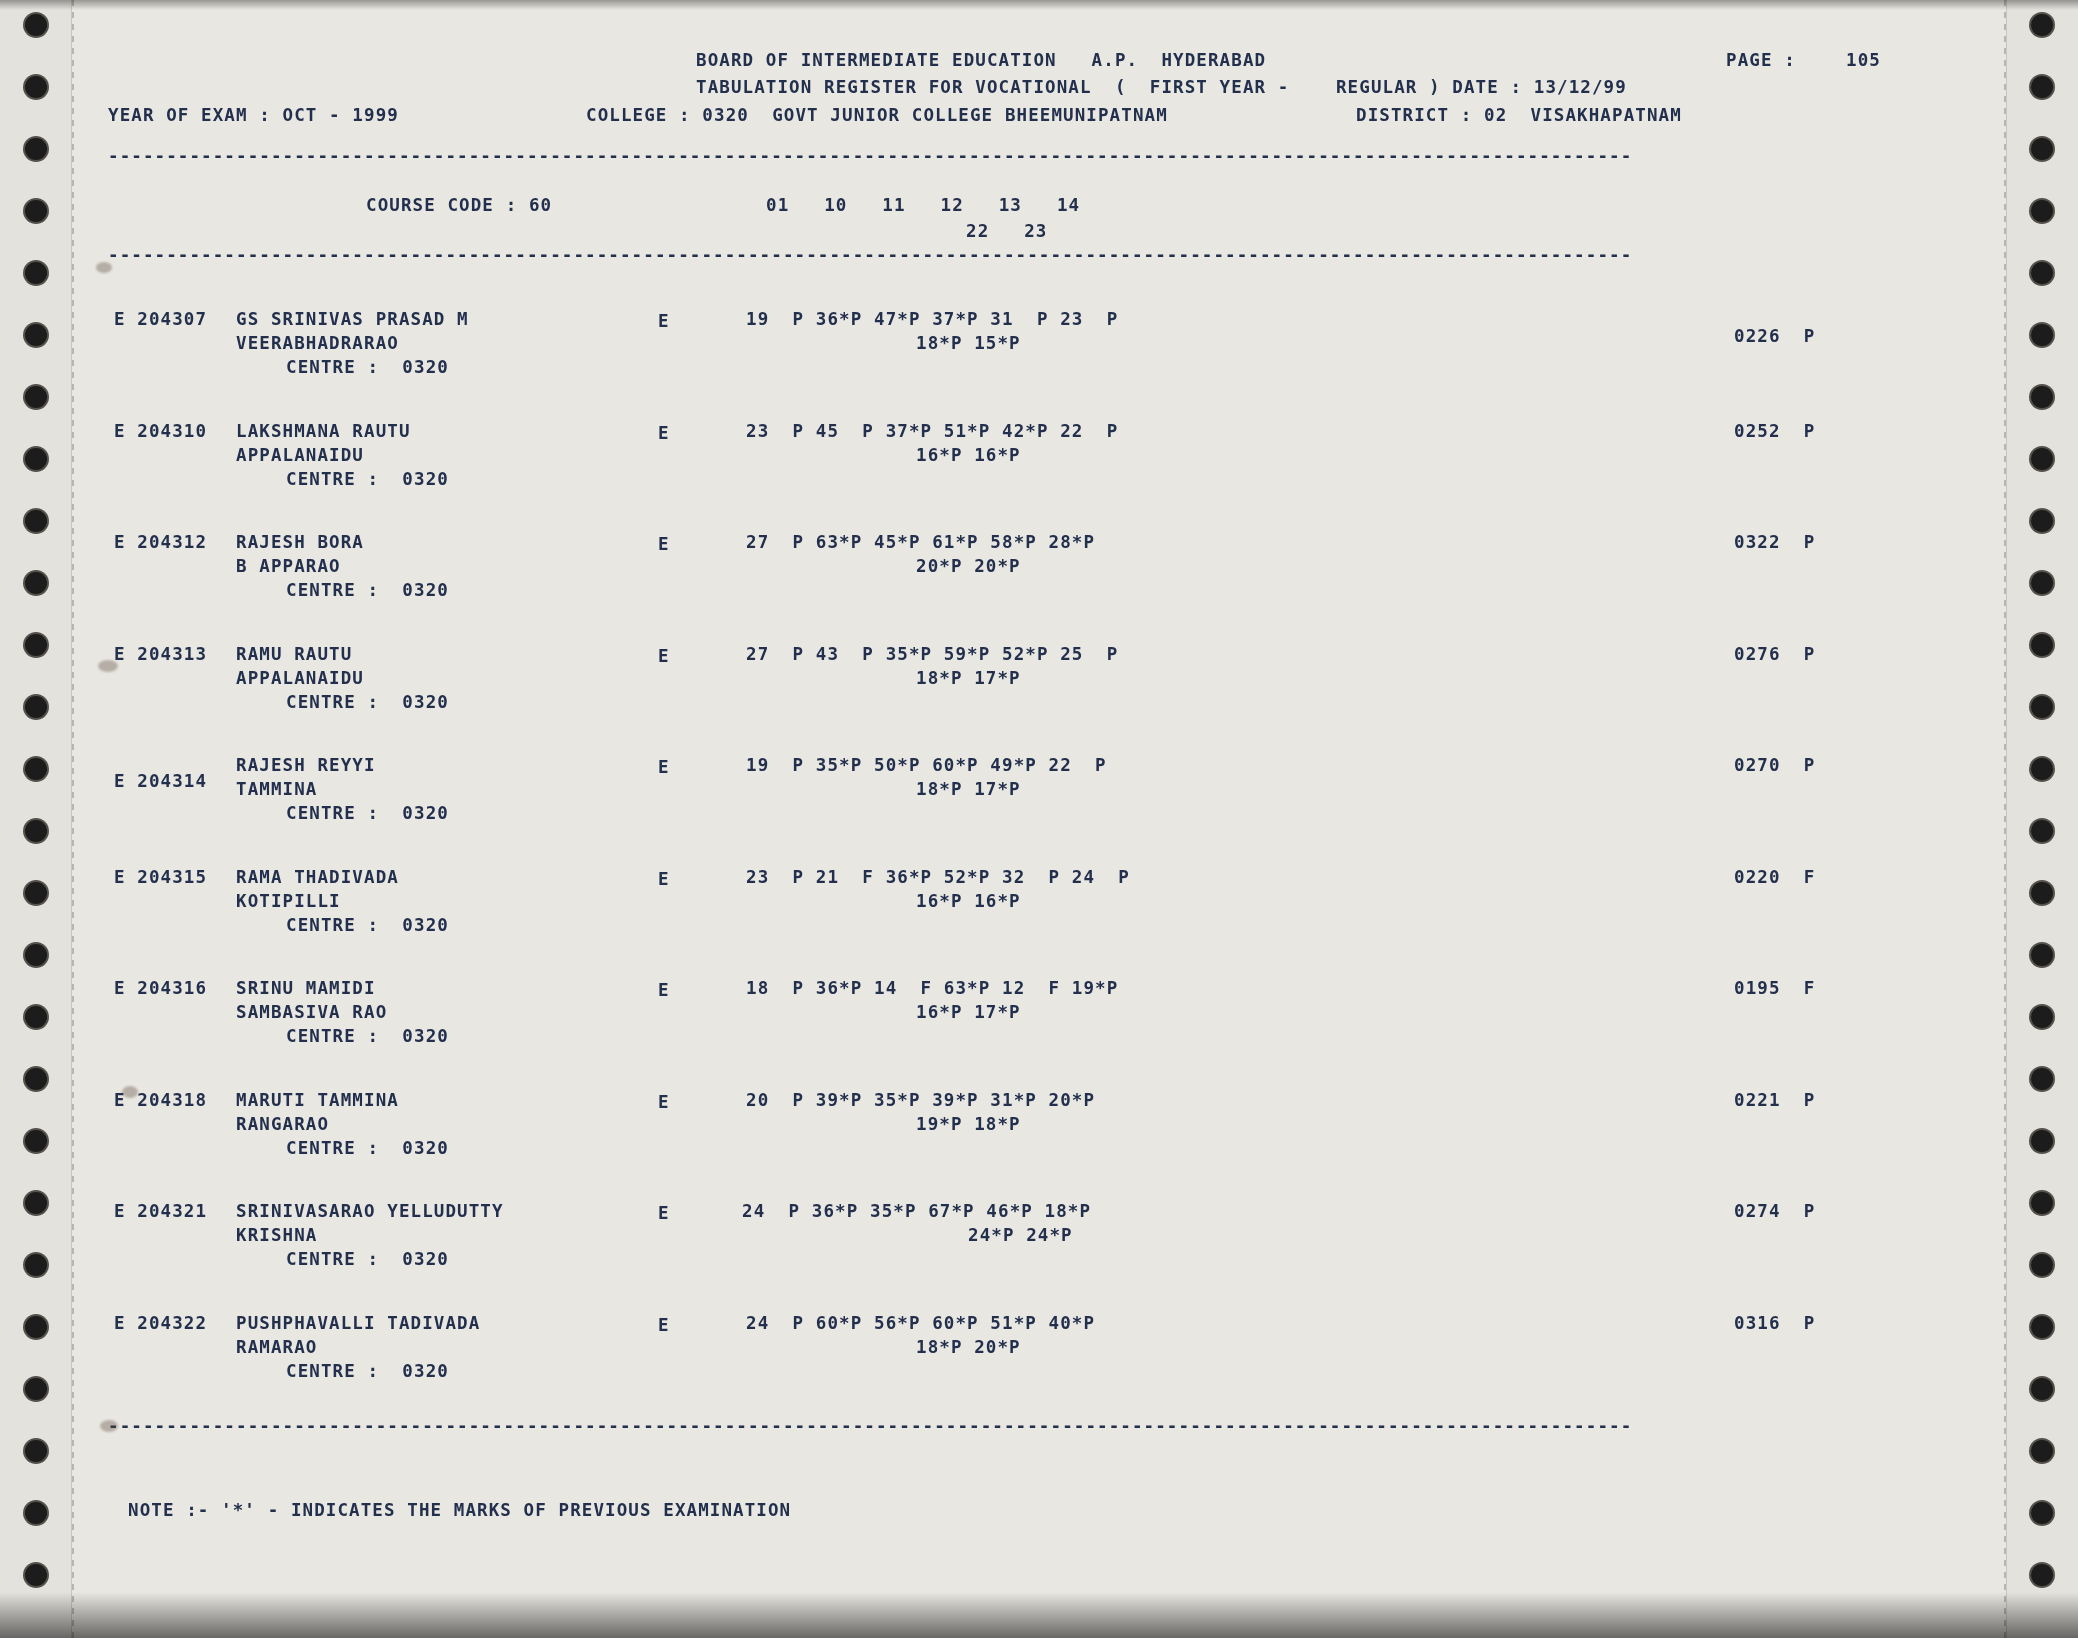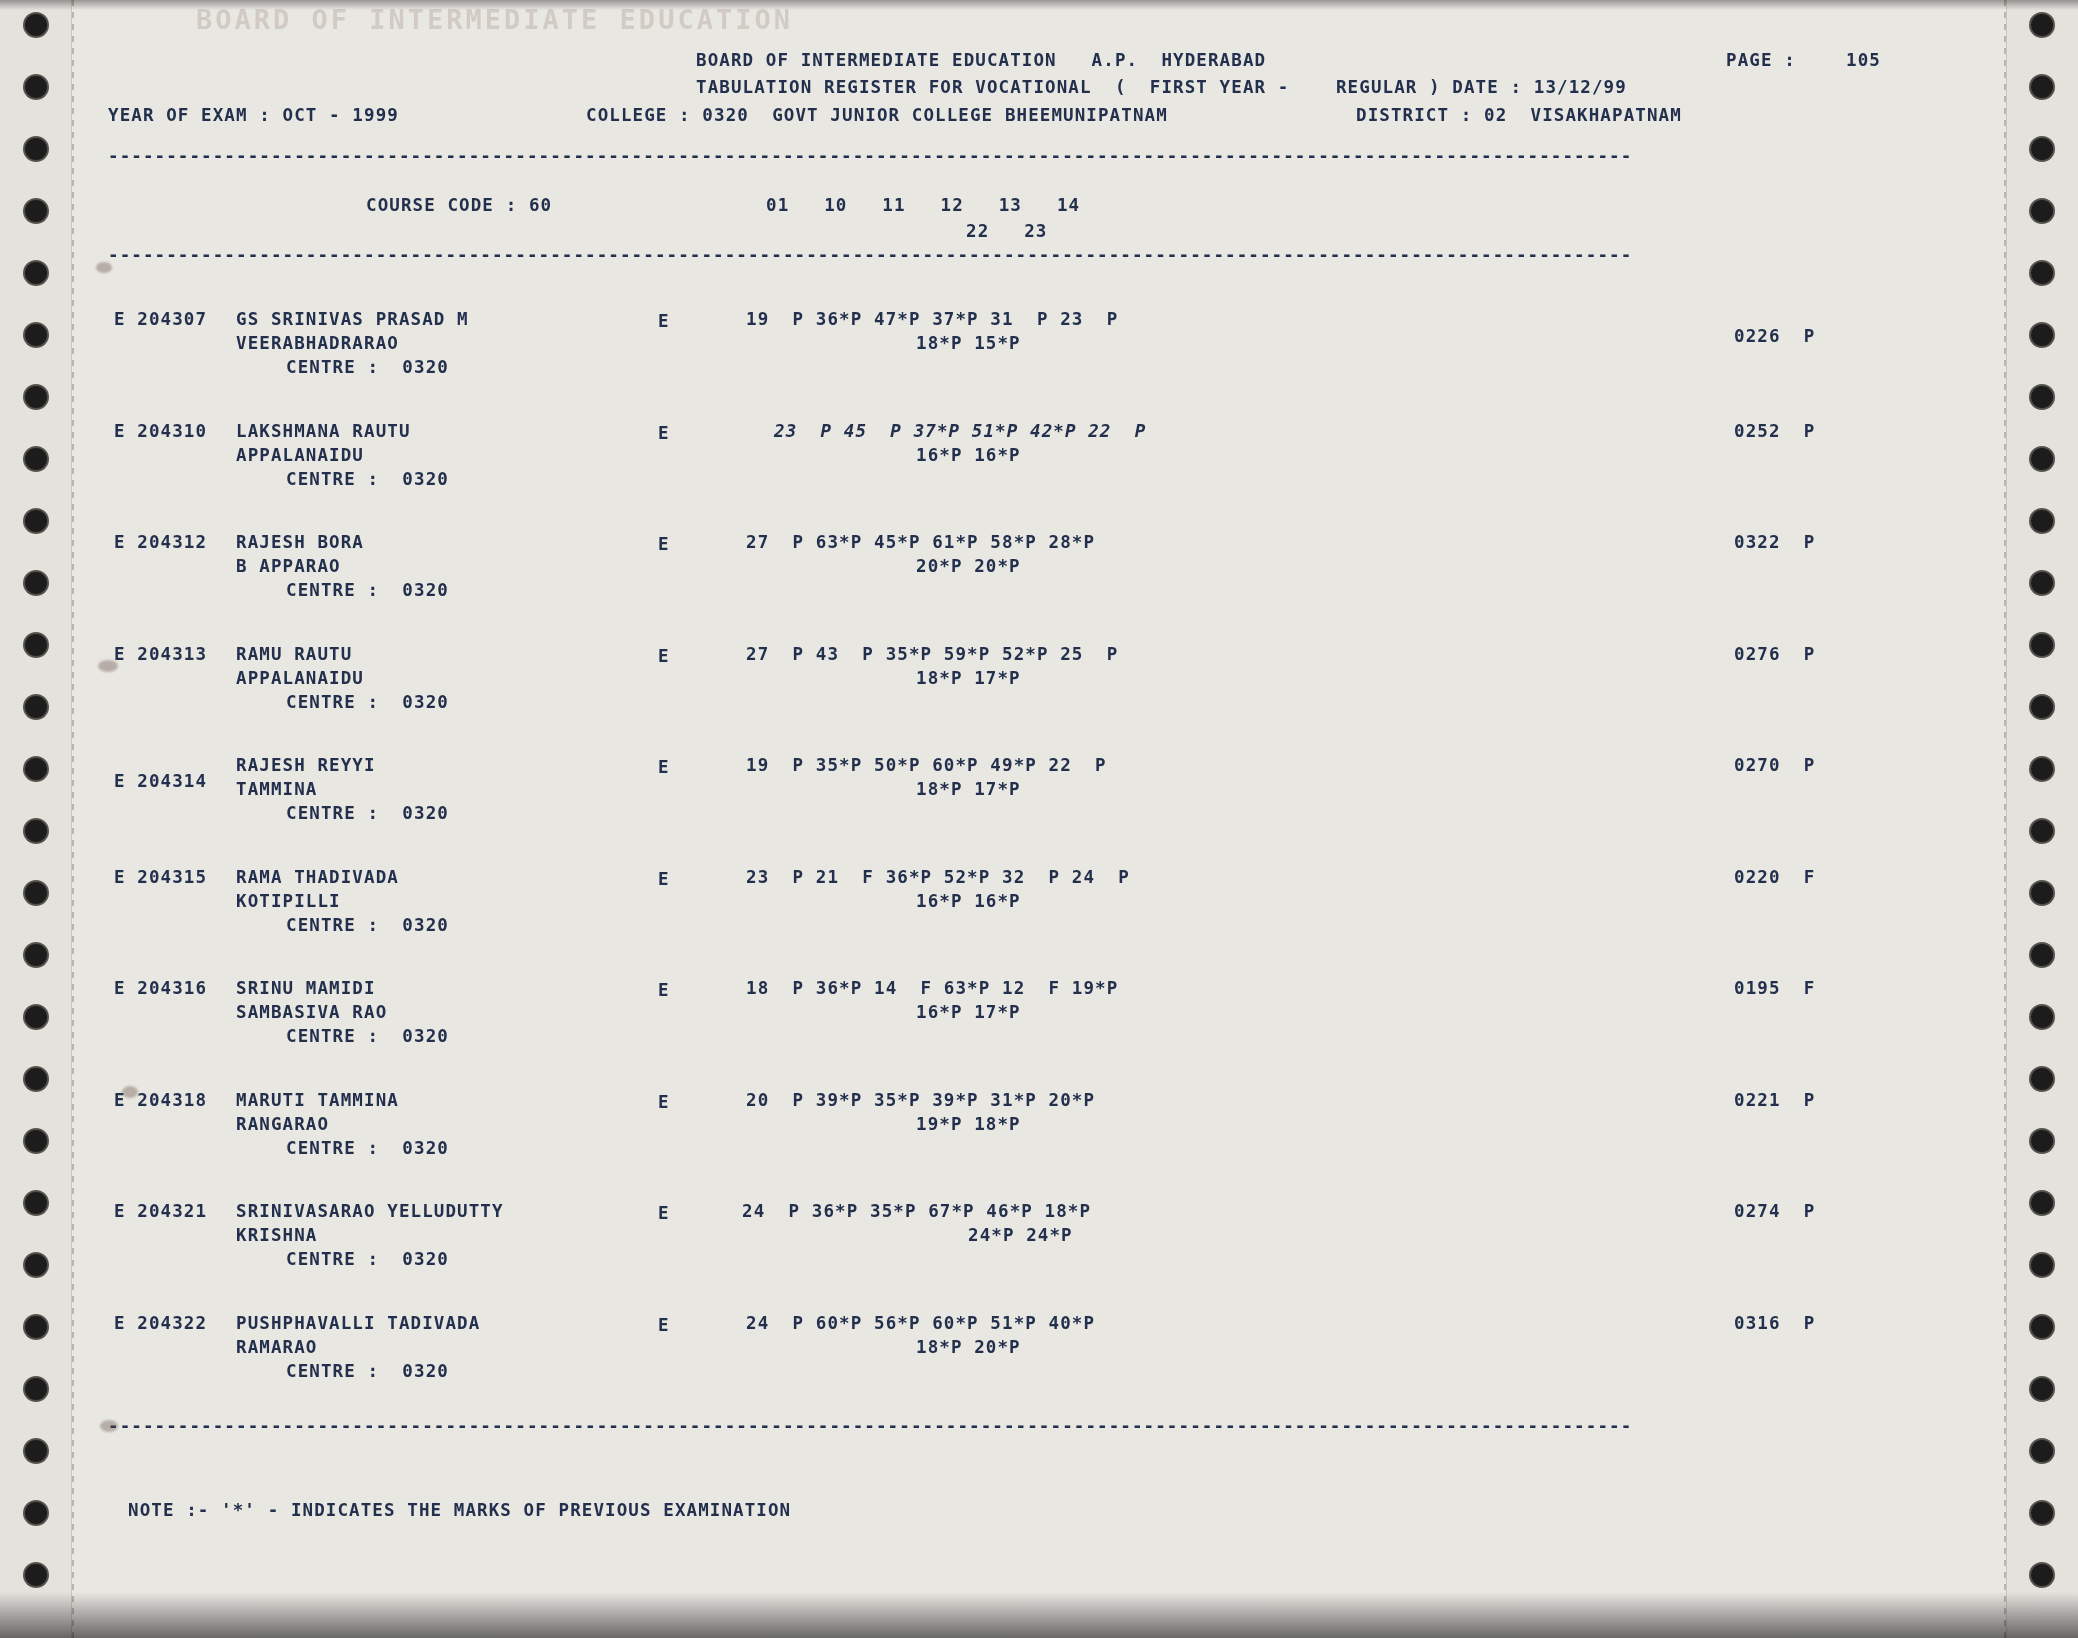--- a/index.html
+++ b/index.html
@@ -179,21 +179,20 @@
       <div class="hole" style="top: 1316px;"></div>
       <div class="hole" style="top: 1378px;"></div>
       <div class="hole" style="top: 1440px;"></div>
       <div class="hole" style="top: 1502px;"></div>
       <div class="hole" style="top: 1564px;"></div>
     </div>
   <div class="perf right"></div>
 
   <div class="sheet">
 
-    <div class="ghost">BOARD OF INTERMEDIATE EDUCATION</div>
 
     <div class="abs b" style="left:610px; top:52px;">BOARD OF INTERMEDIATE EDUCATION   A.P.  HYDERABAD</div>
     <div class="abs b" style="left:610px; top:79px;">TABULATION REGISTER FOR VOCATIONAL  (  FIRST YEAR -    REGULAR ) DATE : 13/12/99</div>
     <div class="abs b" style="left:1640px; top:52px;">PAGE :</div>
     <div class="abs b" style="left:1760px; top:52px;">105</div>
 
     <div class="abs b" style="left:22px; top:107px;">YEAR OF EXAM : OCT - 1999</div>
     <div class="abs b" style="left:500px; top:107px;">COLLEGE : 0320  GOVT JUNIOR COLLEGE BHEEMUNIPATNAM</div>
     <div class="abs b" style="left:1270px; top:107px;">DISTRICT : 02  VISAKHAPATNAM</div>
 
@@ -215,21 +214,21 @@
           <div class="s-marks1 abs b" style="top: 0px; left: 660px;">19  P 36*P 47*P 37*P 31  P 23  P</div>
           <div class="s-marks2 abs b" style="top: 24px; left: 830px;">18*P 15*P</div>
           <div class="s-total abs b" style="top: 17px; left: 1648px;">0226  P</div>
         </div>
         <div class="student" style="top: 422.5px;">
           <div class="s-rollno abs b" style="top: 0px; left: 28px;">E 204310</div>
           <div class="s-name abs b" style="top: 0px; left: 150px;">LAKSHMANA RAUTU</div>
           <div class="s-father abs b" style="top: 24px; left: 150px;">APPALANAIDU</div>
           <div class="s-centre abs b" style="top: 48px; left: 200px;">CENTRE :  0320</div>
           <div class="s-med abs b" style="top: 2px; left: 572px;">E</div>
-          <div class="s-marks1 abs b" style="top: 0px; left: 688px; font-style: italic;">23  P 45  P 37*P 51*P 42*P 22  P</div>
+          <div class="s-marks1 abs b" style="top: 0px; left: 660px;">23  P 45  P 37*P 51*P 42*P 22  P</div>
           <div class="s-marks2 abs b" style="top: 24px; left: 830px;">16*P 16*P</div>
           <div class="s-total abs b" style="top: 0px; left: 1648px;">0252  P</div>
         </div>
         <div class="student" style="top: 534px;">
           <div class="s-rollno abs b" style="top: 0px; left: 28px;">E 204312</div>
           <div class="s-name abs b" style="top: 0px; left: 150px;">RAJESH BORA</div>
           <div class="s-father abs b" style="top: 24px; left: 150px;">B APPARAO</div>
           <div class="s-centre abs b" style="top: 48px; left: 200px;">CENTRE :  0320</div>
           <div class="s-med abs b" style="top: 2px; left: 572px;">E</div>
           <div class="s-marks1 abs b" style="top: 0px; left: 660px;">27  P 63*P 45*P 61*P 58*P 28*P</div>

